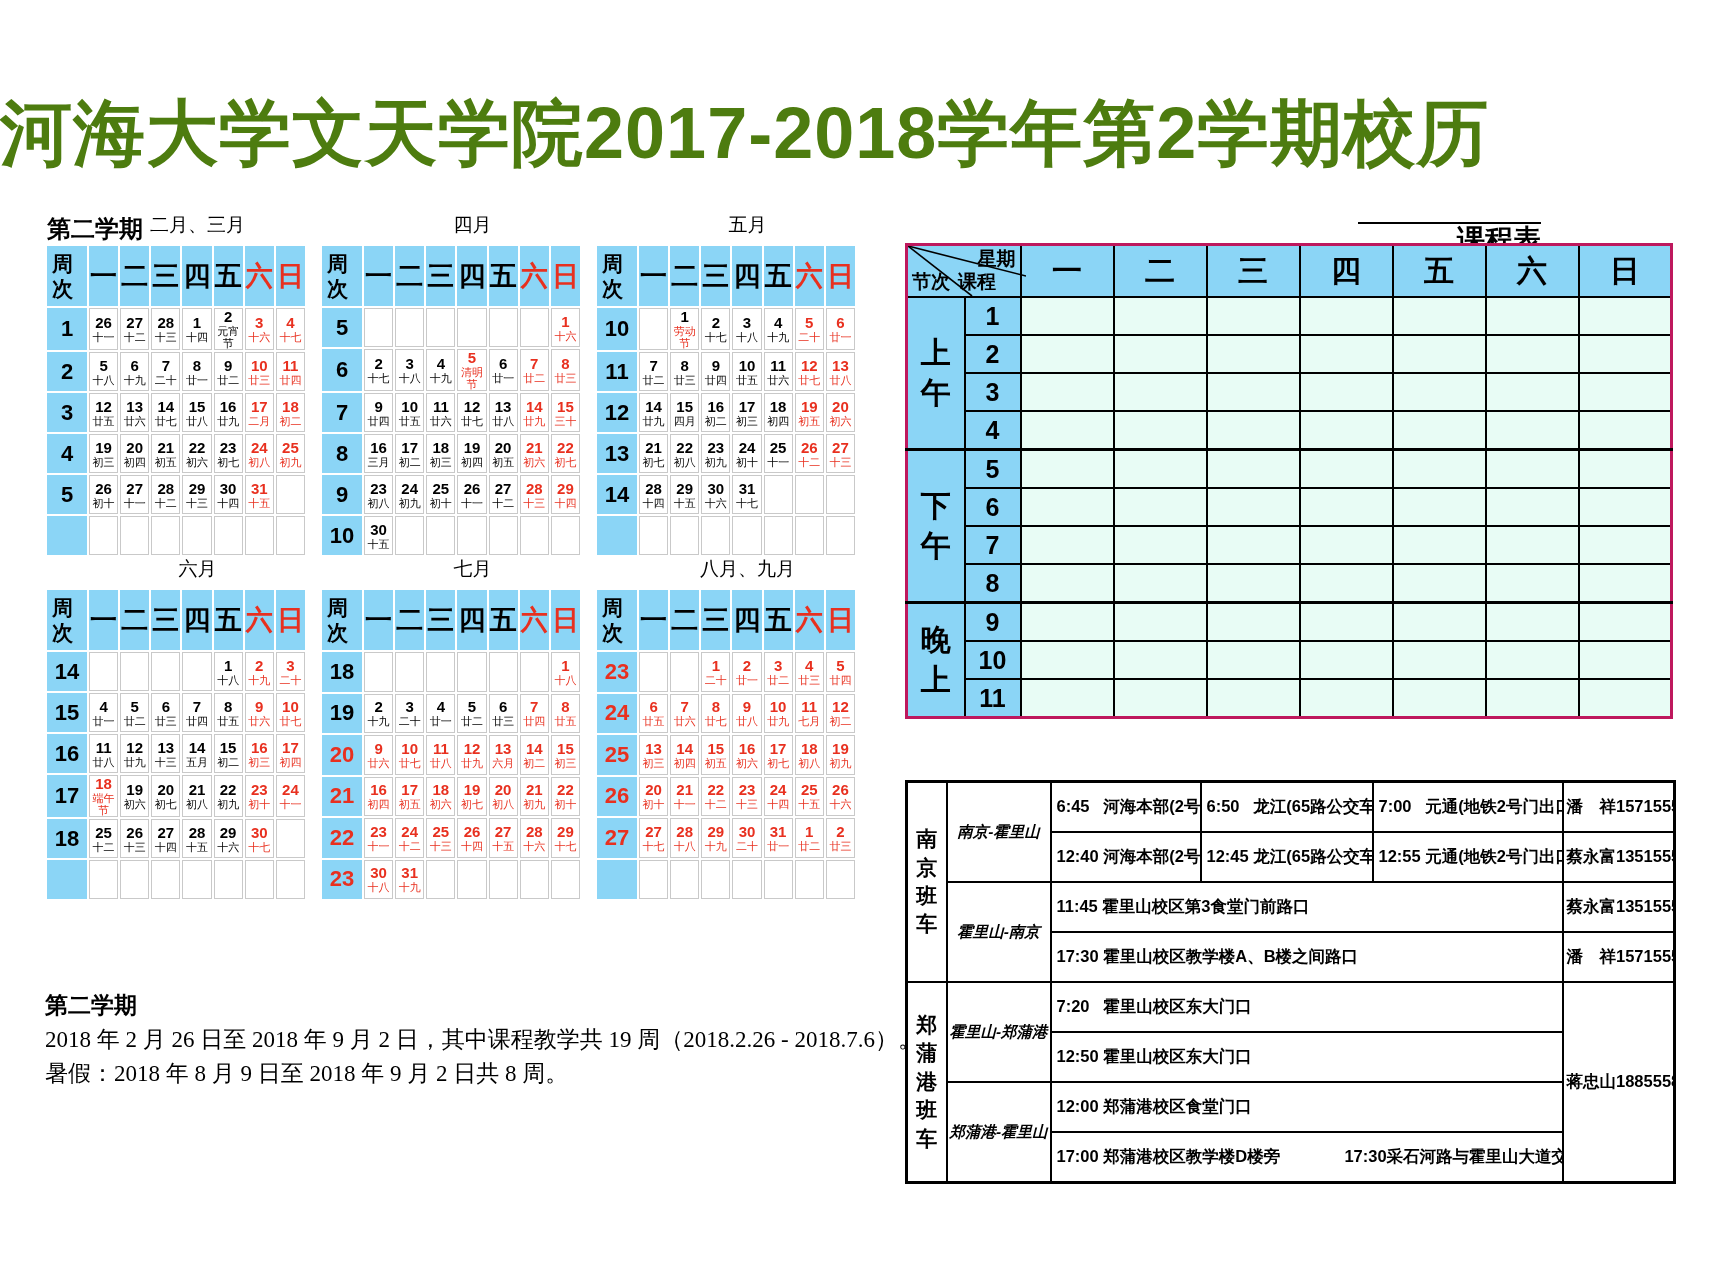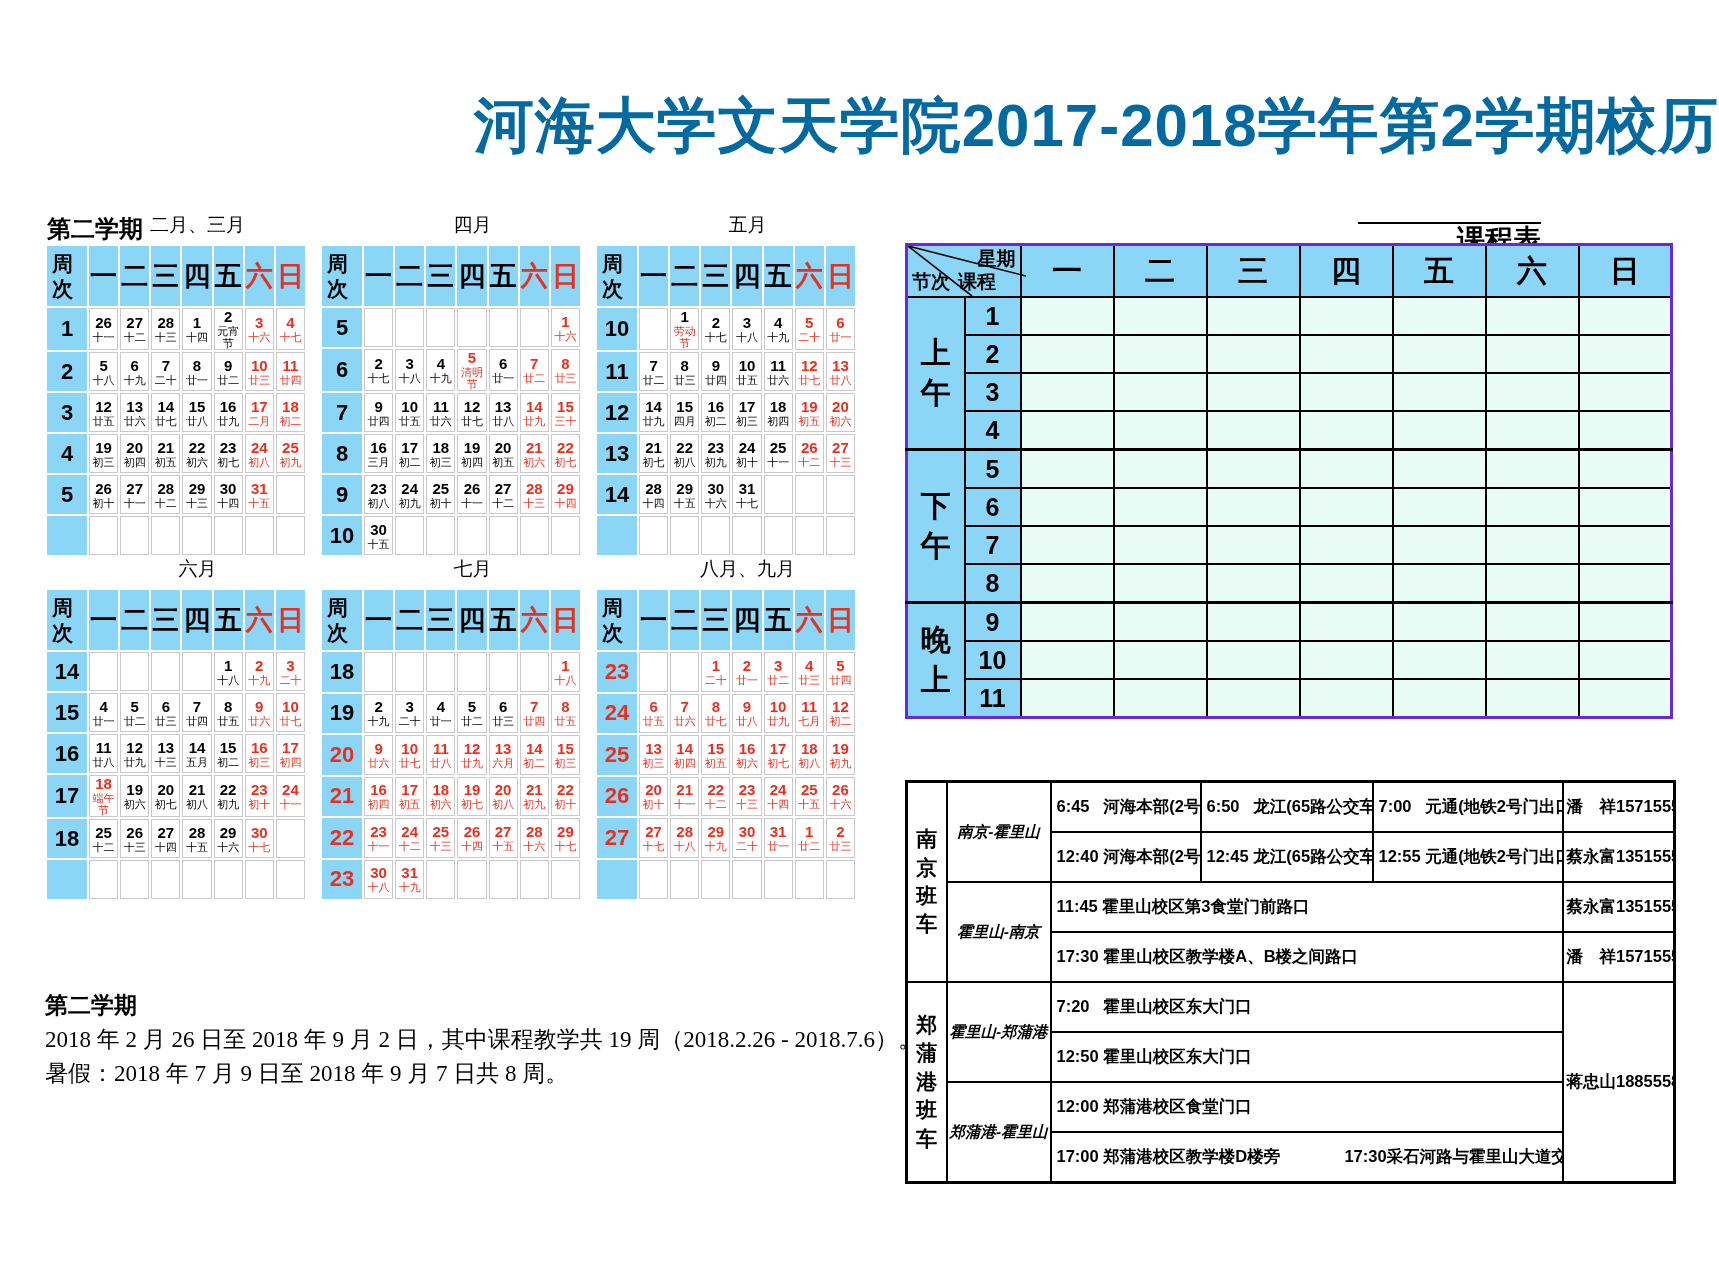--- a/index.html
+++ b/index.html
@@ -1,21 +1,21 @@
 <!DOCTYPE html>
 <html><head>
 <meta charset="utf-8">
 <style>
   html,body{margin:0;padding:0;background:#ffffff;}
   #canvas{position:relative;width:1719px;height:1276px;background:#fff;overflow:hidden;
           font-family:"Liberation Sans",sans-serif;color:#000;}
 
   
-  .title{position:absolute;top:86px;left:0;width:100%;text-align:right;
-         color:#0369a1;font-size:60px;font-weight:bold;letter-spacing:1px;}
+  .title{position:absolute;top:86px;left:0;width:100%;text-align:left;
+         color:#4d7c0f;font-size:72px;font-weight:bold;letter-spacing:1px;}
 
   
   .sem{position:absolute;left:47px;top:213px;font-size:24px;font-weight:bold;}
   .cal-labels{position:absolute;left:45px;width:820px;height:30px;}
   .month-label{position:absolute;top:0;text-align:center;font-size:19px;font-weight:normal;}
   .cal-strip{position:absolute;left:45px;display:flex;gap:13px;}
   table.cal{border-collapse:separate;border-spacing:2px;table-layout:fixed;width:262px;}
   .cal td{padding:0;vertical-align:middle;}
   .cal .hd{background:#8bd5f6;}
   .cal td.wkhdr{font-size:21px;font-weight:bold;line-height:1.2;text-align:left;
@@ -25,21 +25,21 @@
   .cal td.day{background:#fff;border:1px solid #c9c9c9;text-align:center;height:37px;}
   .cal .num{font-size:15px;font-weight:600;line-height:16px;}
   .cal .lun{font-size:11px;line-height:12px;}
   .red{color:#e8301f;}
 
   
   .course-label{position:absolute;left:1358px;top:194px;display:flex;align-items:flex-end;flex-direction:column;}
   .course-label .line{width:183px;height:28px;border-bottom:2px solid #000;}
   .course-label .txt{font-size:28px;font-weight:bold;margin-left:5px;line-height:32px;}
   table.course{position:absolute;left:905px;top:243px;width:768px;border-collapse:collapse;
-               table-layout:fixed;border:3px solid #6d28d9;}
+               table-layout:fixed;border:3px solid #be185d;}
   .course td{border:2px solid #000;padding:0;}
   .course tr.sep td{border-top:3px solid #000;}
   .course td.corner{background:#8bd5f6;position:relative;height:50px;}
   .course td.dayhd{background:#8bd5f6;font-size:30px;font-weight:bold;text-align:center;height:50px;}
   .course td.session{background:#8bd5f6;font-size:30px;font-weight:600;text-align:center;line-height:1.35;}
   .course td.period{background:#8bd5f6;font-size:25px;font-weight:600;text-align:center;height:36px;}
   .course td.cell{background:#e8fcf5;height:36px;}
   .corner span{position:absolute;font-size:19px;font-weight:bold;}
   .corner .c-top{right:4px;top:0px;}
   .corner .c-mid{left:50px;top:23px;}
@@ -1363,15 +1363,15 @@
         </tr>
         <tr>
           <td class="stop" colspan="3">17:00 郑蒲港校区教学楼D楼旁              17:30采石河路与霍里山大道交叉路口</td>
         </tr>
       </tbody>
     </table>
 
   <div class="notes">
     <div class="nh">第二学期</div>
     <div class="nl">2018 年 2 月 26 日至 2018 年 9 月 2 日，其中课程教学共 19 周（2018.2.26 - 2018.7.6）。</div>
-    <div class="nl">暑假：2018 年 7 月 9 日至 2018 年 9 月 7 日共 8 周。</div>
+    <div class="nl">暑假：2018 年 8 月 9 日至 2018 年 9 月 2 日共 8 周。</div>
   </div>
 </div>
 
 </body></html>

